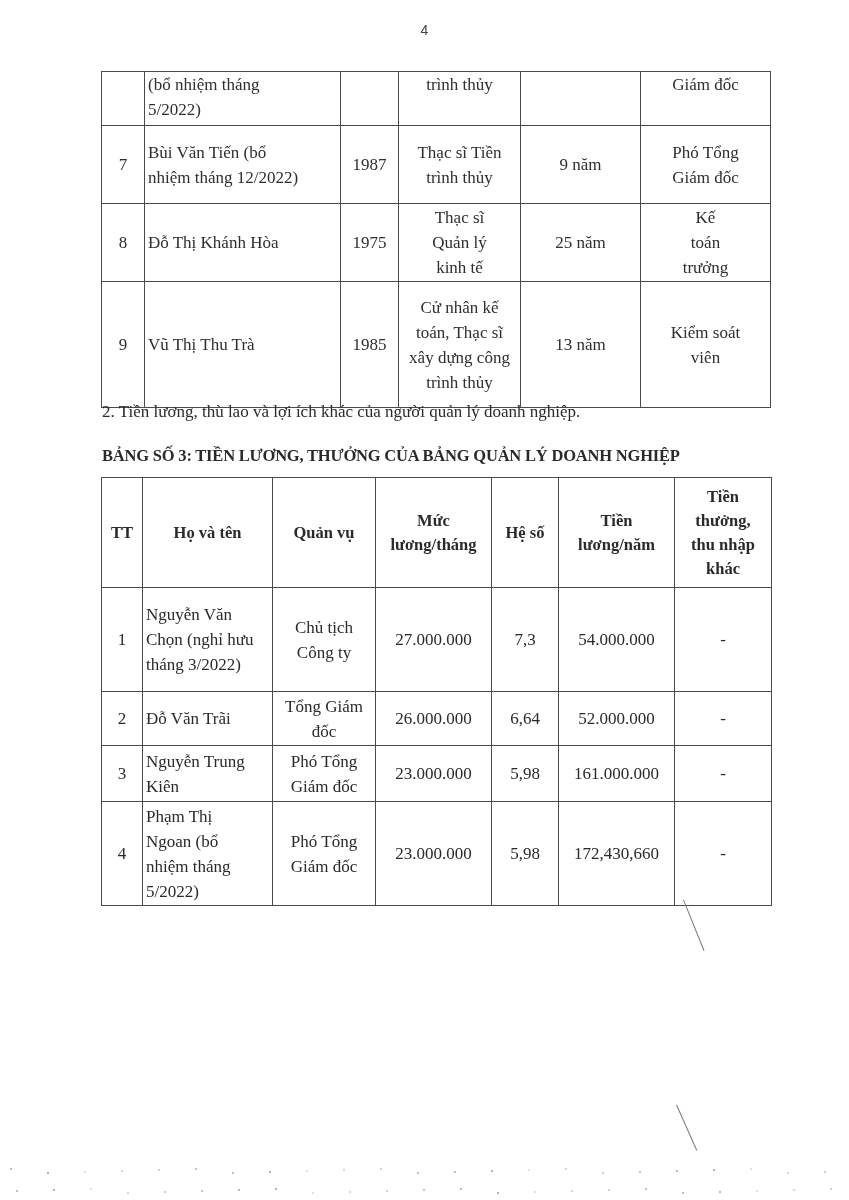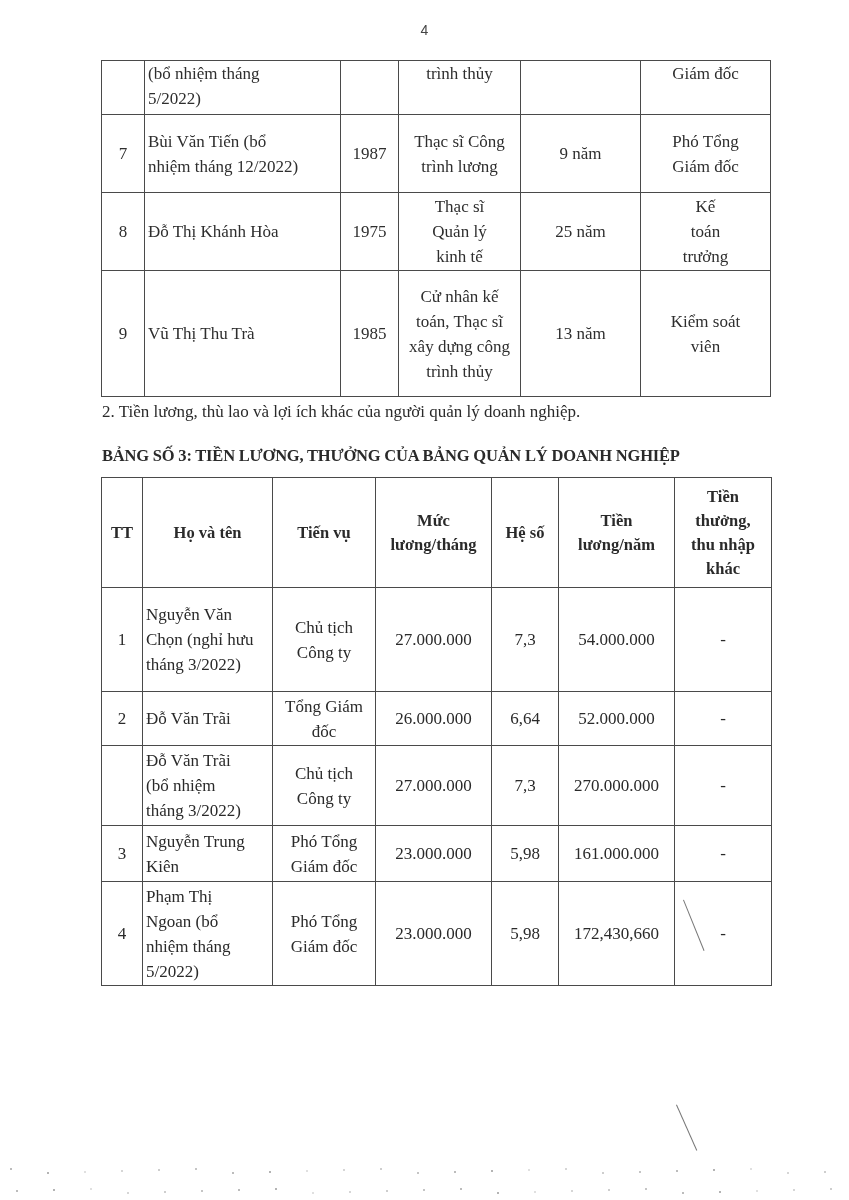--- a/index.html
+++ b/index.html
@@ -15,21 +15,21 @@
     }
     table { border-collapse: collapse; position: absolute; table-layout: fixed; }
     td, th {
       border: 1.3px solid #4a4a4a; font-size: 17px; line-height: 25px;
       padding: 0 3px; vertical-align: middle; font-weight: normal;
     }
     .c { text-align: center; }
     .l { text-align: left; }
 
     
-    #t1 { left: 101px; top: 60px; width: 669px; }
+    #t1 { left: 101px; top: 71px; width: 669px; }
     #t1 td { color: #2e2e2e; }
 
     
     .para {
       position: absolute; left: 102px; top: 402px; font-size: 17px; color: #2a2a2a;
     }
     .title {
       position: absolute; left: 102px; top: 446px; font-size: 16.5px;
       font-weight: bold; color: #2a2a2a; letter-spacing: -0.2px;
     }
@@ -64,21 +64,21 @@
       <td class="l" style="vertical-align:top;padding-right:30px">(bổ nhiệm tháng 5/2022)</td>
       <td class="c"></td>
       <td class="c" style="vertical-align:top">trình thủy</td>
       <td class="c"></td>
       <td class="c" style="vertical-align:top">Giám đốc</td>
     </tr>
     <tr style="height:78px">
       <td class="c">7</td>
       <td class="l" style="padding-right:30px">Bùi Văn Tiến (bổ nhiệm tháng 12/2022)</td>
       <td class="c">1987</td>
-      <td class="c">Thạc sĩ Công trình lương</td>
+      <td class="c">Thạc sĩ Tiền trình thủy</td>
       <td class="c">9 năm</td>
       <td class="c" style="padding:0 14px">Phó Tổng Giám đốc</td>
     </tr>
     <tr style="height:78px">
       <td class="c">8</td>
       <td class="l">Đỗ Thị Khánh Hòa</td>
       <td class="c">1975</td>
       <td class="c" style="padding:0 32px">Thạc sĩ Quản lý kinh tế</td>
       <td class="c">25 năm</td>
       <td class="c" style="padding:0 38px">Kế toán trưởng</td>
@@ -104,21 +104,21 @@
       <col style="width:103px">
     <col style="width:116px">
       <col style="width:67px">
       <col style="width:116px">
       <col style="width:97px">
   </colgroup>
   <thead>
     <tr style="height:110px">
       <th class="c">TT</th>
       <th class="c">Họ và tên</th>
-      <th class="c">Tiến vụ</th>
+      <th class="c">Quản vụ</th>
       <th class="c">Mức lương/tháng</th>
       <th class="c">Hệ số</th>
       <th class="c" style="padding:0 14px">Tiền lương/năm</th>
       <th class="c" style="padding:0 8px">Tiền thưởng, thu nhập khác</th>
     </tr>
   </thead>
   <tbody>
     <tr style="height:104px">
       <td class="c">1</td>
       <td class="l">Nguyễn Văn Chọn (nghỉ hưu tháng 3/2022)</td>
@@ -128,29 +128,20 @@
       <td class="c">54.000.000</td>
       <td class="c">-</td>
     </tr>
     <tr style="height:54px">
       <td class="c">2</td>
       <td class="l">Đỗ Văn Trãi</td>
       <td class="c" style="padding:0 10px">Tổng Giám đốc</td>
       <td class="c">26.000.000</td>
       <td class="c">6,64</td>
       <td class="c">52.000.000</td>
-      <td class="c">-</td>
-    </tr>
-    <tr style="height:80px">
-      <td class="c"></td>
-      <td class="l" style="padding-right:20px">Đỗ Văn Trãi (bổ nhiệm tháng 3/2022)</td>
-      <td class="c" style="padding:0 14px">Chủ tịch Công ty</td>
-      <td class="c">27.000.000</td>
-      <td class="c">7,3</td>
-      <td class="c">270.000.000</td>
       <td class="c">-</td>
     </tr>
     <tr style="height:56px">
       <td class="c">3</td>
       <td class="l" style="padding-right:10px">Nguyễn Trung Kiên</td>
       <td class="c" style="padding:0 6px">Phó Tổng Giám đốc</td>
       <td class="c">23.000.000</td>
       <td class="c">5,98</td>
       <td class="c">161.000.000</td>
       <td class="c">-</td>

